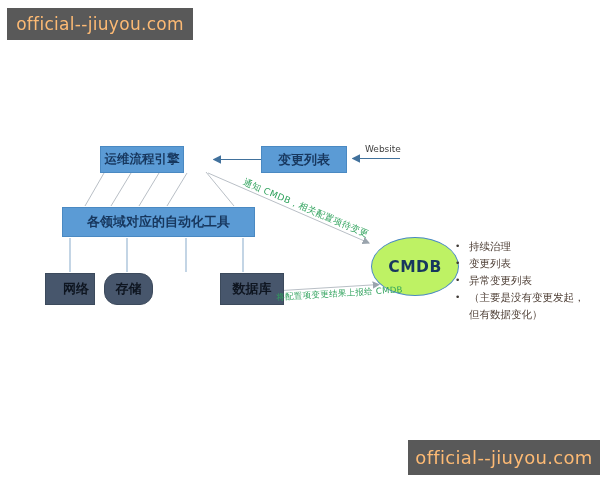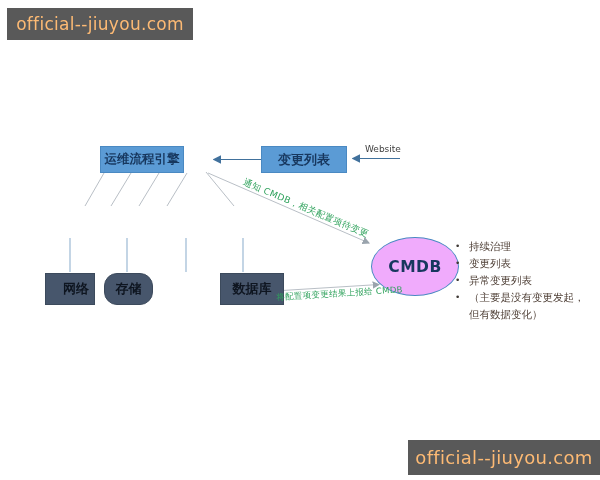--- a/index.html
+++ b/index.html
@@ -29,21 +29,21 @@
   .node-dark { background:#47566c; border:1px solid #3c4a5c; color:#0e1520; }
   .n-engine   { left:100px; top:146px; width:84px; height:27px; font-size:12.5px; }
   .n-catalog  { left:261px; top:146px; width:86px;  height:27px; font-size:13px; }
   .n-tools    { left:62px;  top:207px; width:193px; height:30px; font-size:13px; }
   .n-network  { left:45px;  top:273px; width:50px;  height:32px; font-size:13px;padding-left:12px; }
   .n-storage  { left:104px; top:273px; width:49px;  height:32px; font-size:13px;border-radius:13px; }
   .n-system   { left:162px; top:273px; width:49px;  height:32px; font-size:13px; }
   .n-database { left:220px; top:273px; width:64px;  height:32px; font-size:13px; }
   .n-cmdb {
     left:371px; top:237px; width:88px; height:59px; border-radius:50%;
-    background:#f0abfc; border:1px solid #4a89c2; color:#17375e;
+    background:#bef264; border:1px solid #4a89c2; color:#17375e;
     font-size:15.5px; letter-spacing:0.5px;
   }
 
   
   .edge-label { position:absolute; white-space:nowrap; }
   .lbl-website { left:357px; top:144px; font-size:9px; color:#3f3f3f;margin-left:8px; }
   .lbl-notify {
     left:246px; top:176px; font-size:9px; color:#2fa25c; letter-spacing:0.4px;
     transform:rotate(23deg); transform-origin:0 0;
   }
@@ -97,20 +97,23 @@
 
     <line x1="274" y1="291" x2="379" y2="284.5" stroke="#b9bfc6" stroke-width="1" marker-end="url(#arrow-gray)"></line>
   </svg>
 
   <div class="node node-blue n-engine">
     <span>运维流程引擎</span>
   </div>
   <div class="node node-blue n-catalog">
     <span>变更列表</span>
   </div>
+  <div class="node node-blue n-tools">
+    <span>各领域对应的自动化工具</span>
+  </div>
   <div class="node node-dark n-network">
     <span>网络</span>
   </div>
   <div class="node node-dark n-storage">
     <span>存储</span>
   </div>
   <div class="node node-dark n-database">
     <span>数据库</span>
   </div>
   <div class="node n-cmdb">

